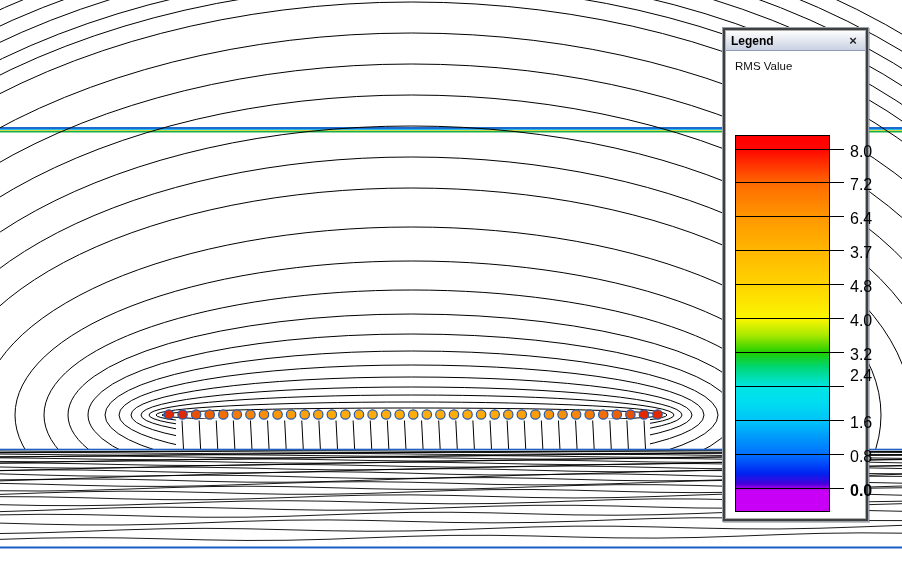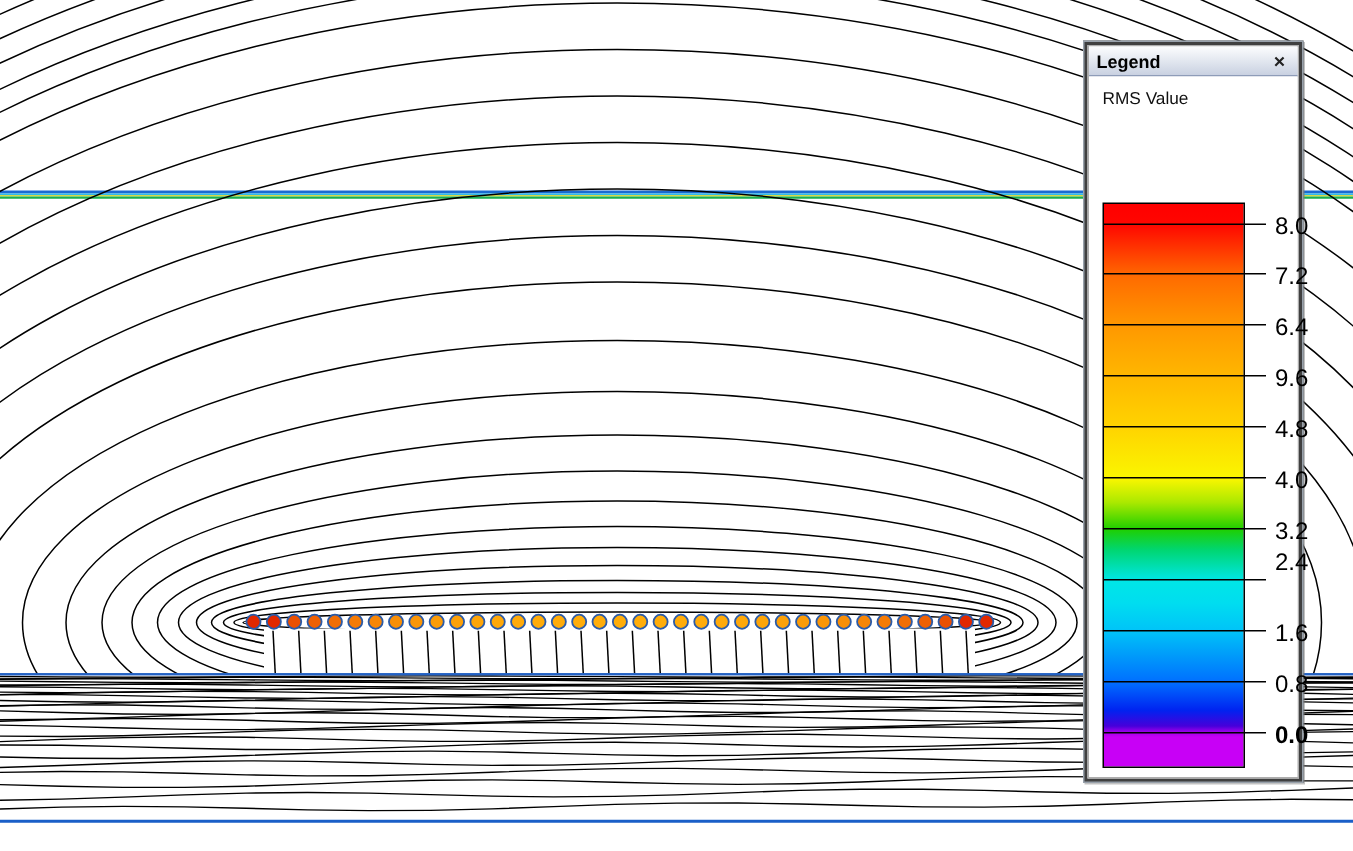--- a/index.html
+++ b/index.html
@@ -191,21 +191,21 @@
       <div class="colorbar-wrap">
         <div class="colorbar" id="colorbar" style="width: 93px; height: 375px; border-color: rgb(0, 0, 0); background: linear-gradient(rgb(255, 0, 0) 0%, rgb(255, 6, 0) 3.6%, rgb(255, 108, 0) 13%, rgb(255, 152, 0) 21.7%, rgb(255, 183, 0) 30.7%, rgb(255, 212, 0) 39.8%, rgb(250, 246, 0) 48.8%, rgb(172, 233, 0) 53%, rgb(31, 207, 0) 57.8%, rgb(0, 214, 113) 61.5%, rgb(0, 230, 230) 66.9%, rgb(0, 221, 240) 71%, rgb(0, 195, 248) 75.9%, rgb(0, 157, 250) 80%, rgb(0, 111, 255) 85%, rgb(0, 35, 240) 90%, rgb(70, 0, 218) 92.8%, rgb(170, 0, 236) 94%, rgb(200, 0, 246) 94.8%, rgb(200, 0, 246) 100%);"></div>
         <div id="tick-layer">
             <div class="cb-line" style="top: 14px;"></div>
             <div class="cb-label" style="top: 7.5px;">8.0</div>
             <div class="cb-line" style="top: 47px;"></div>
             <div class="cb-label" style="top: 41.4px;">7.2</div>
             <div class="cb-line" style="top: 81px;"></div>
             <div class="cb-label" style="top: 75.3px;">6.4</div>
             <div class="cb-line" style="top: 115px;"></div>
-            <div class="cb-label" style="top: 109.2px;">9.6</div>
+            <div class="cb-label" style="top: 109.2px;">3.7</div>
             <div class="cb-line" style="top: 149px;"></div>
             <div class="cb-label" style="top: 143.1px;">4.8</div>
             <div class="cb-line" style="top: 183px;"></div>
             <div class="cb-label" style="top: 177px;">4.0</div>
             <div class="cb-line" style="top: 217px;"></div>
             <div class="cb-label" style="top: 210.9px; text-align: right;">3.2</div>
             <div class="cb-line" style="top: 251px;"></div>
             <div class="cb-label" style="top: 232px;">2.4</div>
             <div class="cb-line" style="top: 285px;"></div>
             <div class="cb-label" style="top: 278.7px;">1.6</div>

